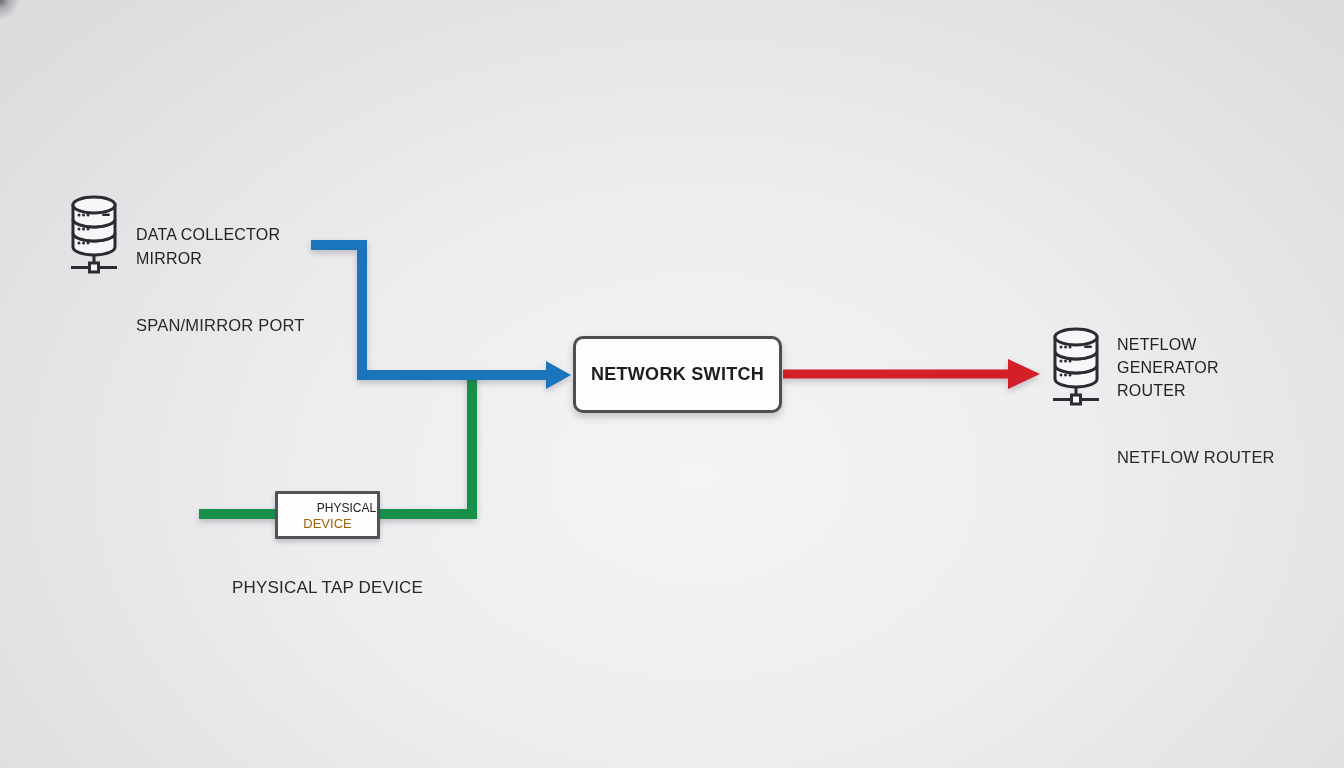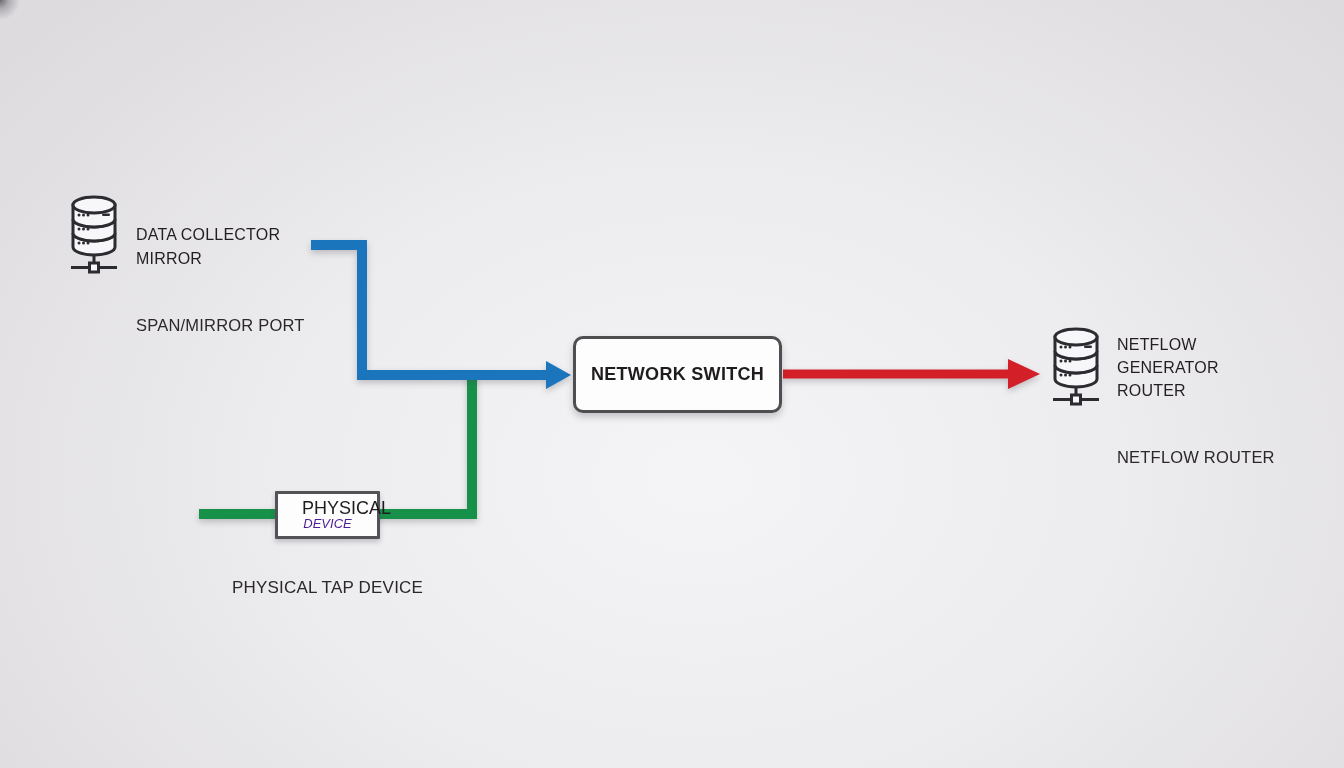--- a/index.html
+++ b/index.html
@@ -48,22 +48,22 @@
 
   .pd-box {
     position: absolute; z-index: 3;
     left: 275px; top: 491px; width: 105px; height: 48px;
     background: #fdfdfd;
     border: 3px solid #525356;
     border-radius: 1px;
     box-shadow: 0 3px 5px rgba(60,60,70,0.25);
     display: flex; flex-direction: column; align-items: center; justify-content: center;
   }
-  .pd-box .line1 { font-size: 18px; line-height: 18px; color: #1f1c1e; margin-left: 38px; }
-  .pd-box .line2 { font-size: 13px; line-height: 14px; color: #4c1d95; font-style: italic; }
+  .pd-box .line1 { font-size: 12px; line-height: 18px; color: #1f1c1e; margin-left: 38px; }
+  .pd-box .line2 { font-size: 13px; line-height: 14px; color: #a16207; }
 
   .pd-caption {
     position: absolute; z-index: 2;
     left: 227px; top: 550px; width: 201px;
     text-align: center;
     font-size: 17px; letter-spacing: 0.2px; color: #2b282a; white-space: nowrap; margin-top: 28px;
   }
 
   .dc-title   { left: 136px; top: 223px; }
   .dc-sub     { left: 136px; top: 280px; }

